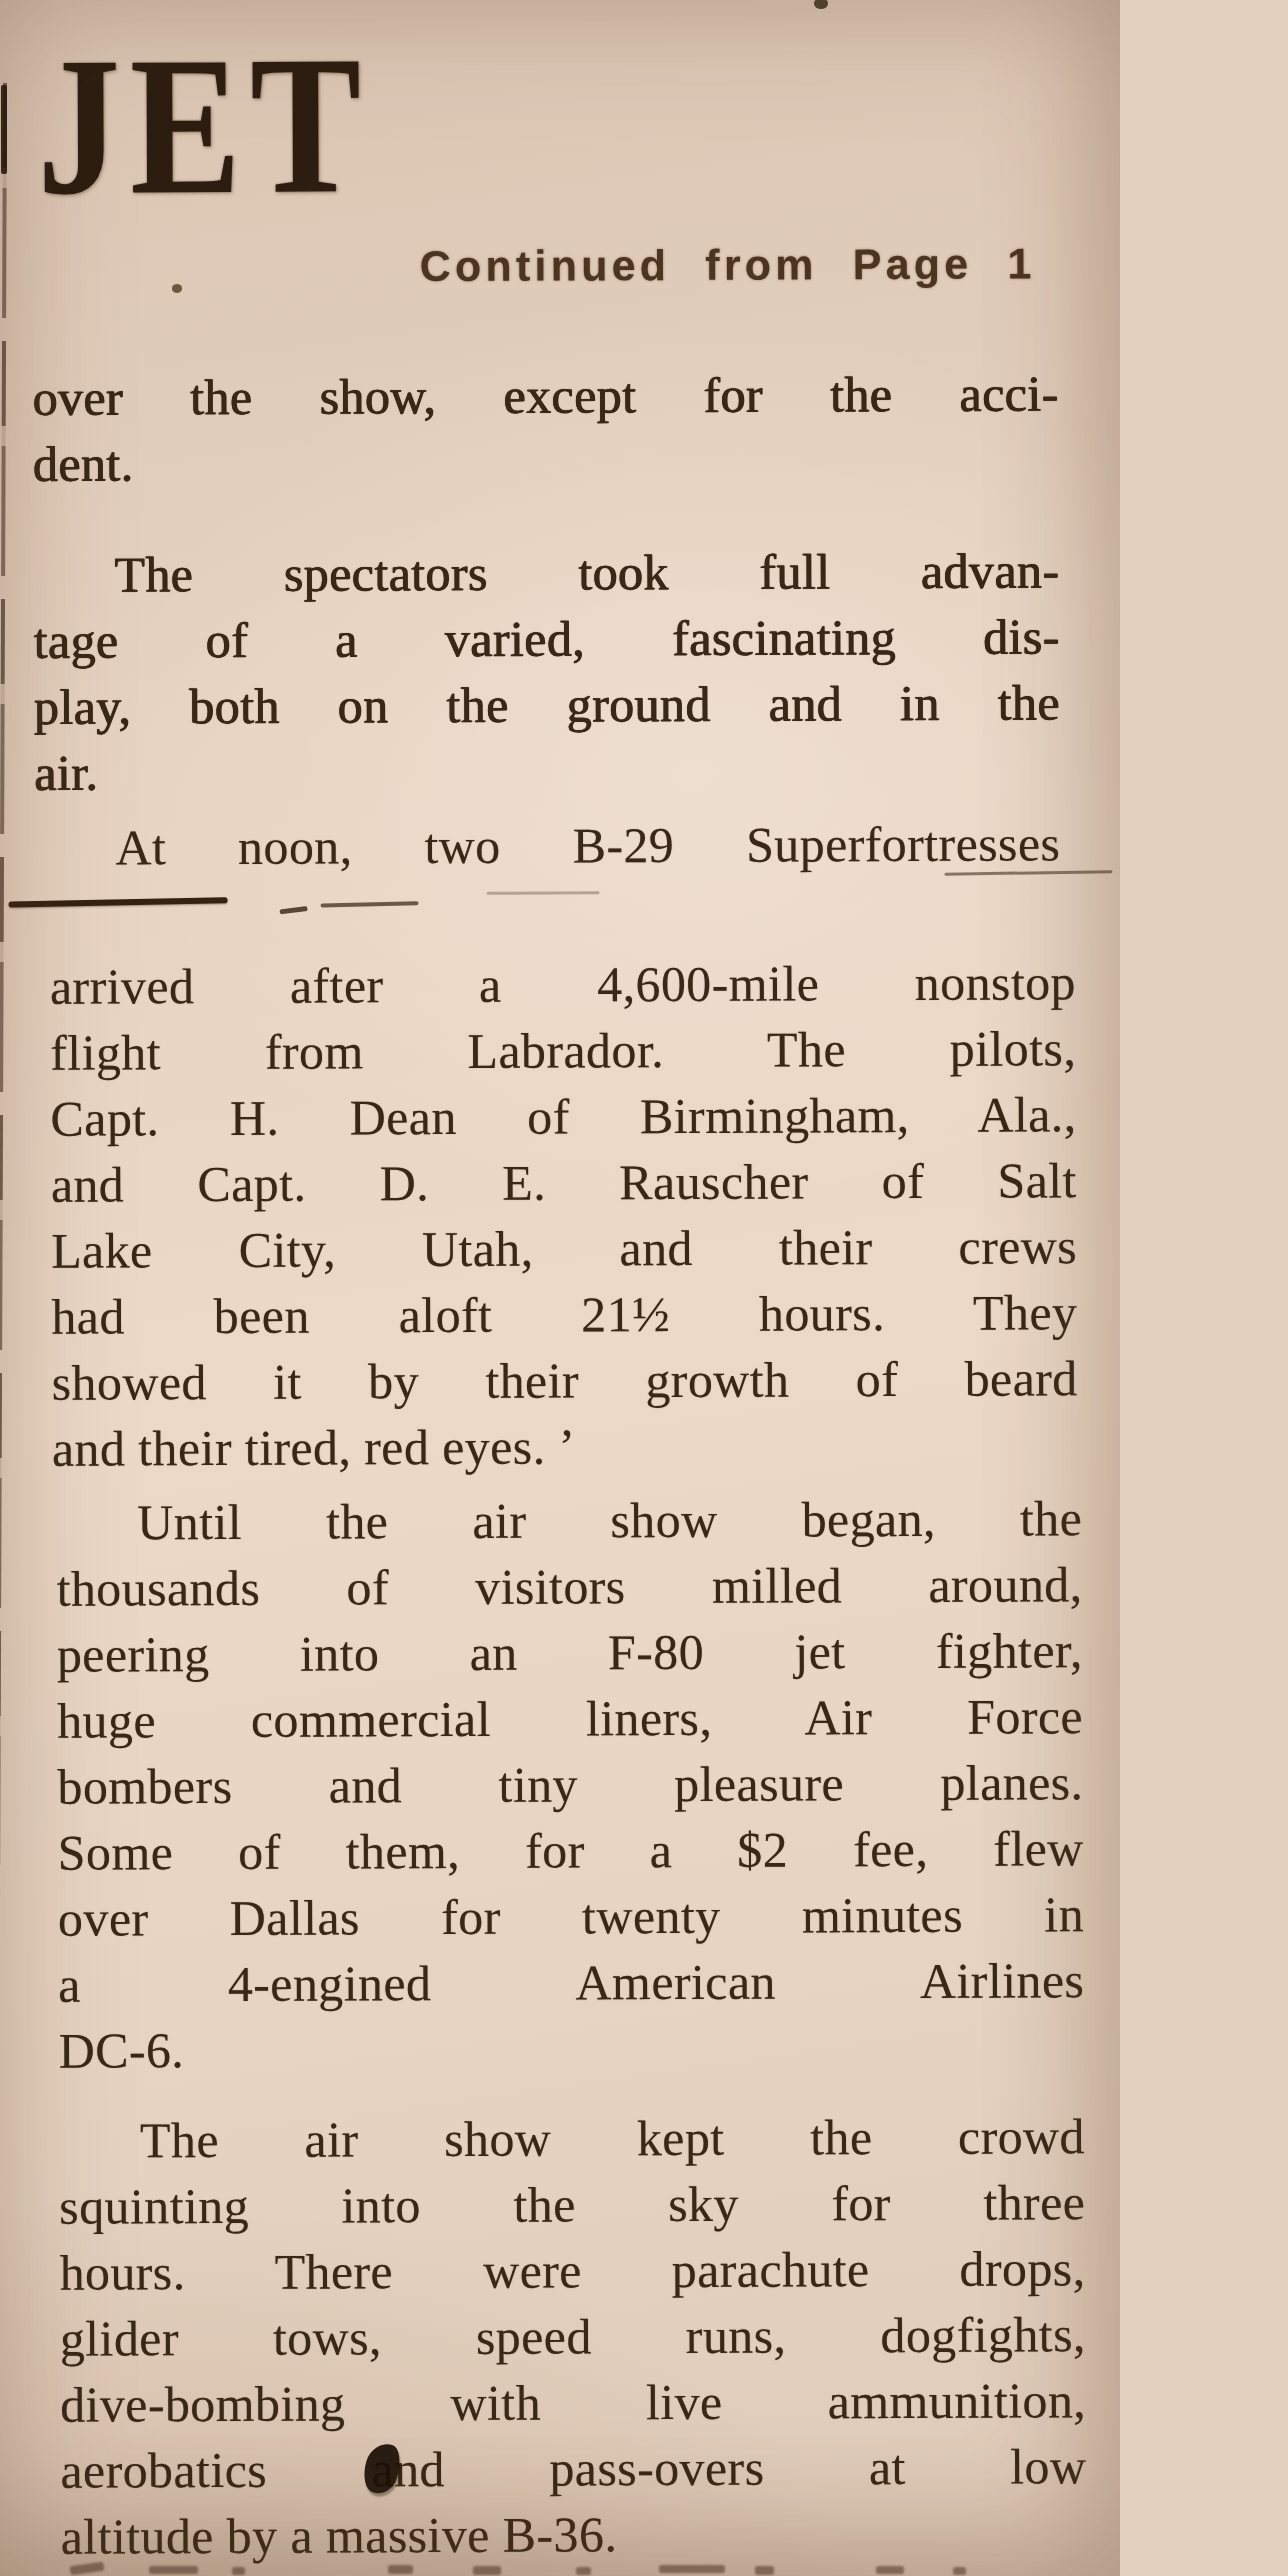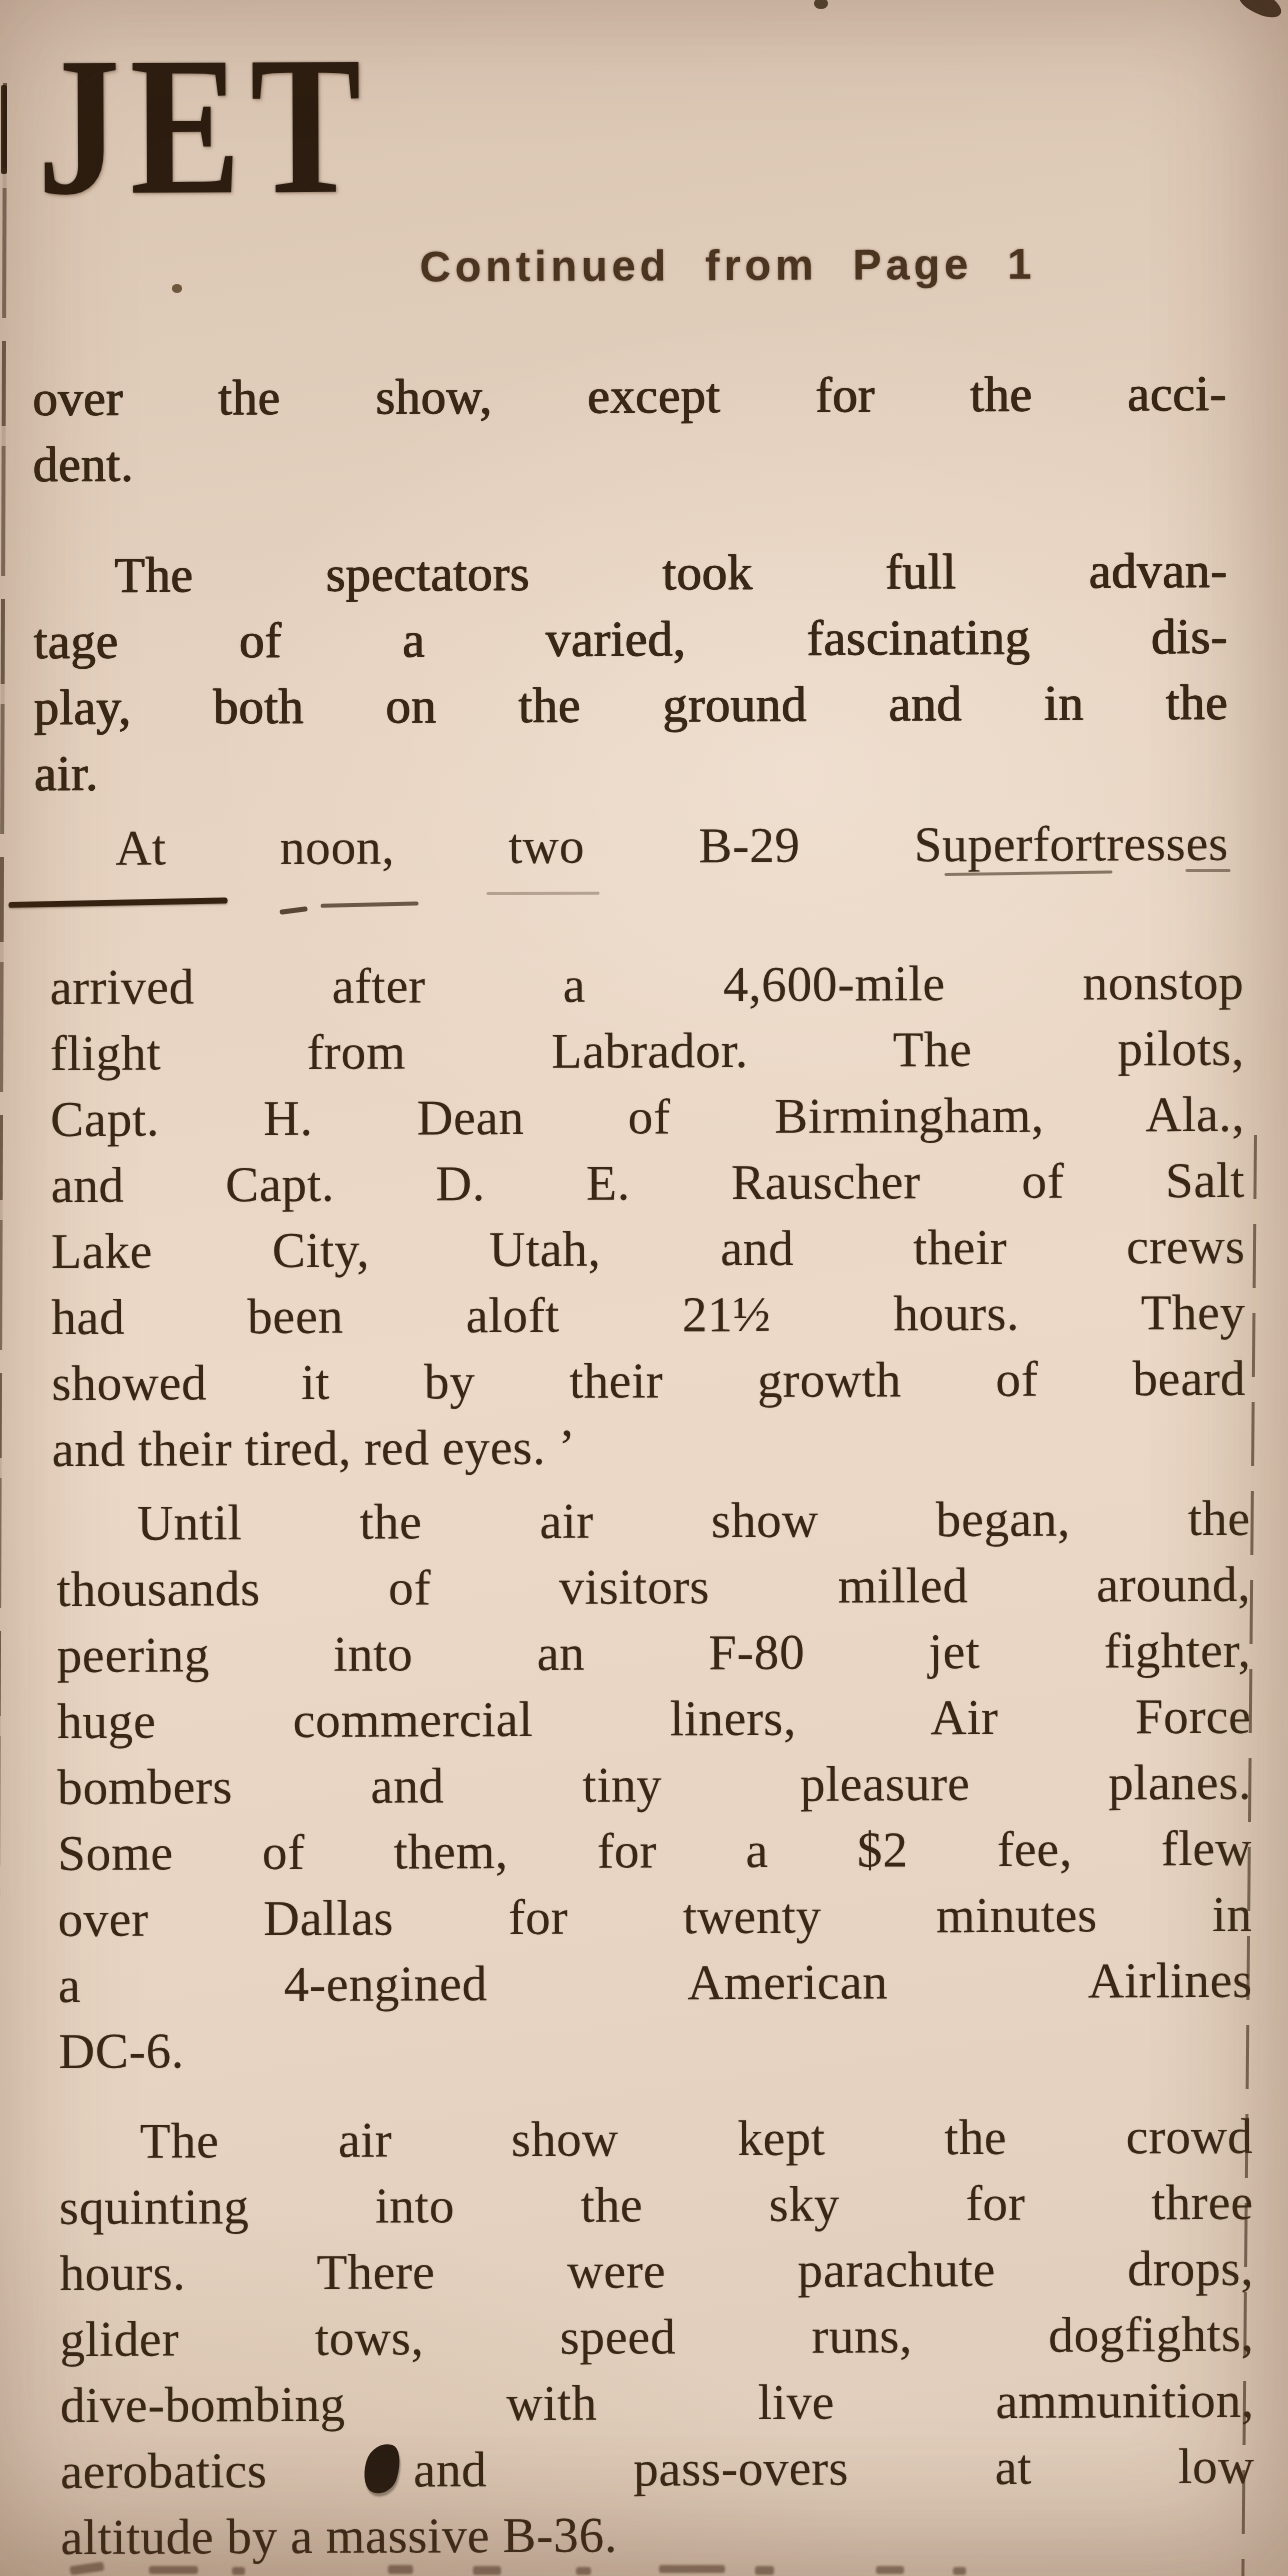--- a/index.html
+++ b/index.html
@@ -2,21 +2,21 @@
 <html style="font-size:15px"><head>
 <meta charset="utf-8">
 <style>
   html,body{margin:0;padding:0;}
   body{
     width:1288px;height:2576px;overflow:hidden;
     background:#e4d0be;
     font-family:"Liberation Serif","DejaVu Serif",serif;
   }
   .page{
-    position:relative;width:1288px;height:2576px;overflow:hidden;
+    position:relative;width:1120px;height:2576px;overflow:hidden;
     background:
       radial-gradient(ellipse 848px 659px at 62% 30%, rgba(255,248,238,0.30), rgba(255,248,238,0) 70%),
       radial-gradient(ellipse 1319px 848px at 10% 105%, rgba(120,85,55,0.18), rgba(120,85,55,0) 60%),
       linear-gradient(172deg,#d9c4b2 0%, #e6d2c0 26%, #ecd9c7 52%, #e6d3c1 78%, #dfcbb9 100%);
     color:#3a2817;
   }
   .col{position:absolute;left:0;top:0;width:100%;transform:rotate(-0.25deg);transform-origin:40% 30%;}
 
   
   .headline{

